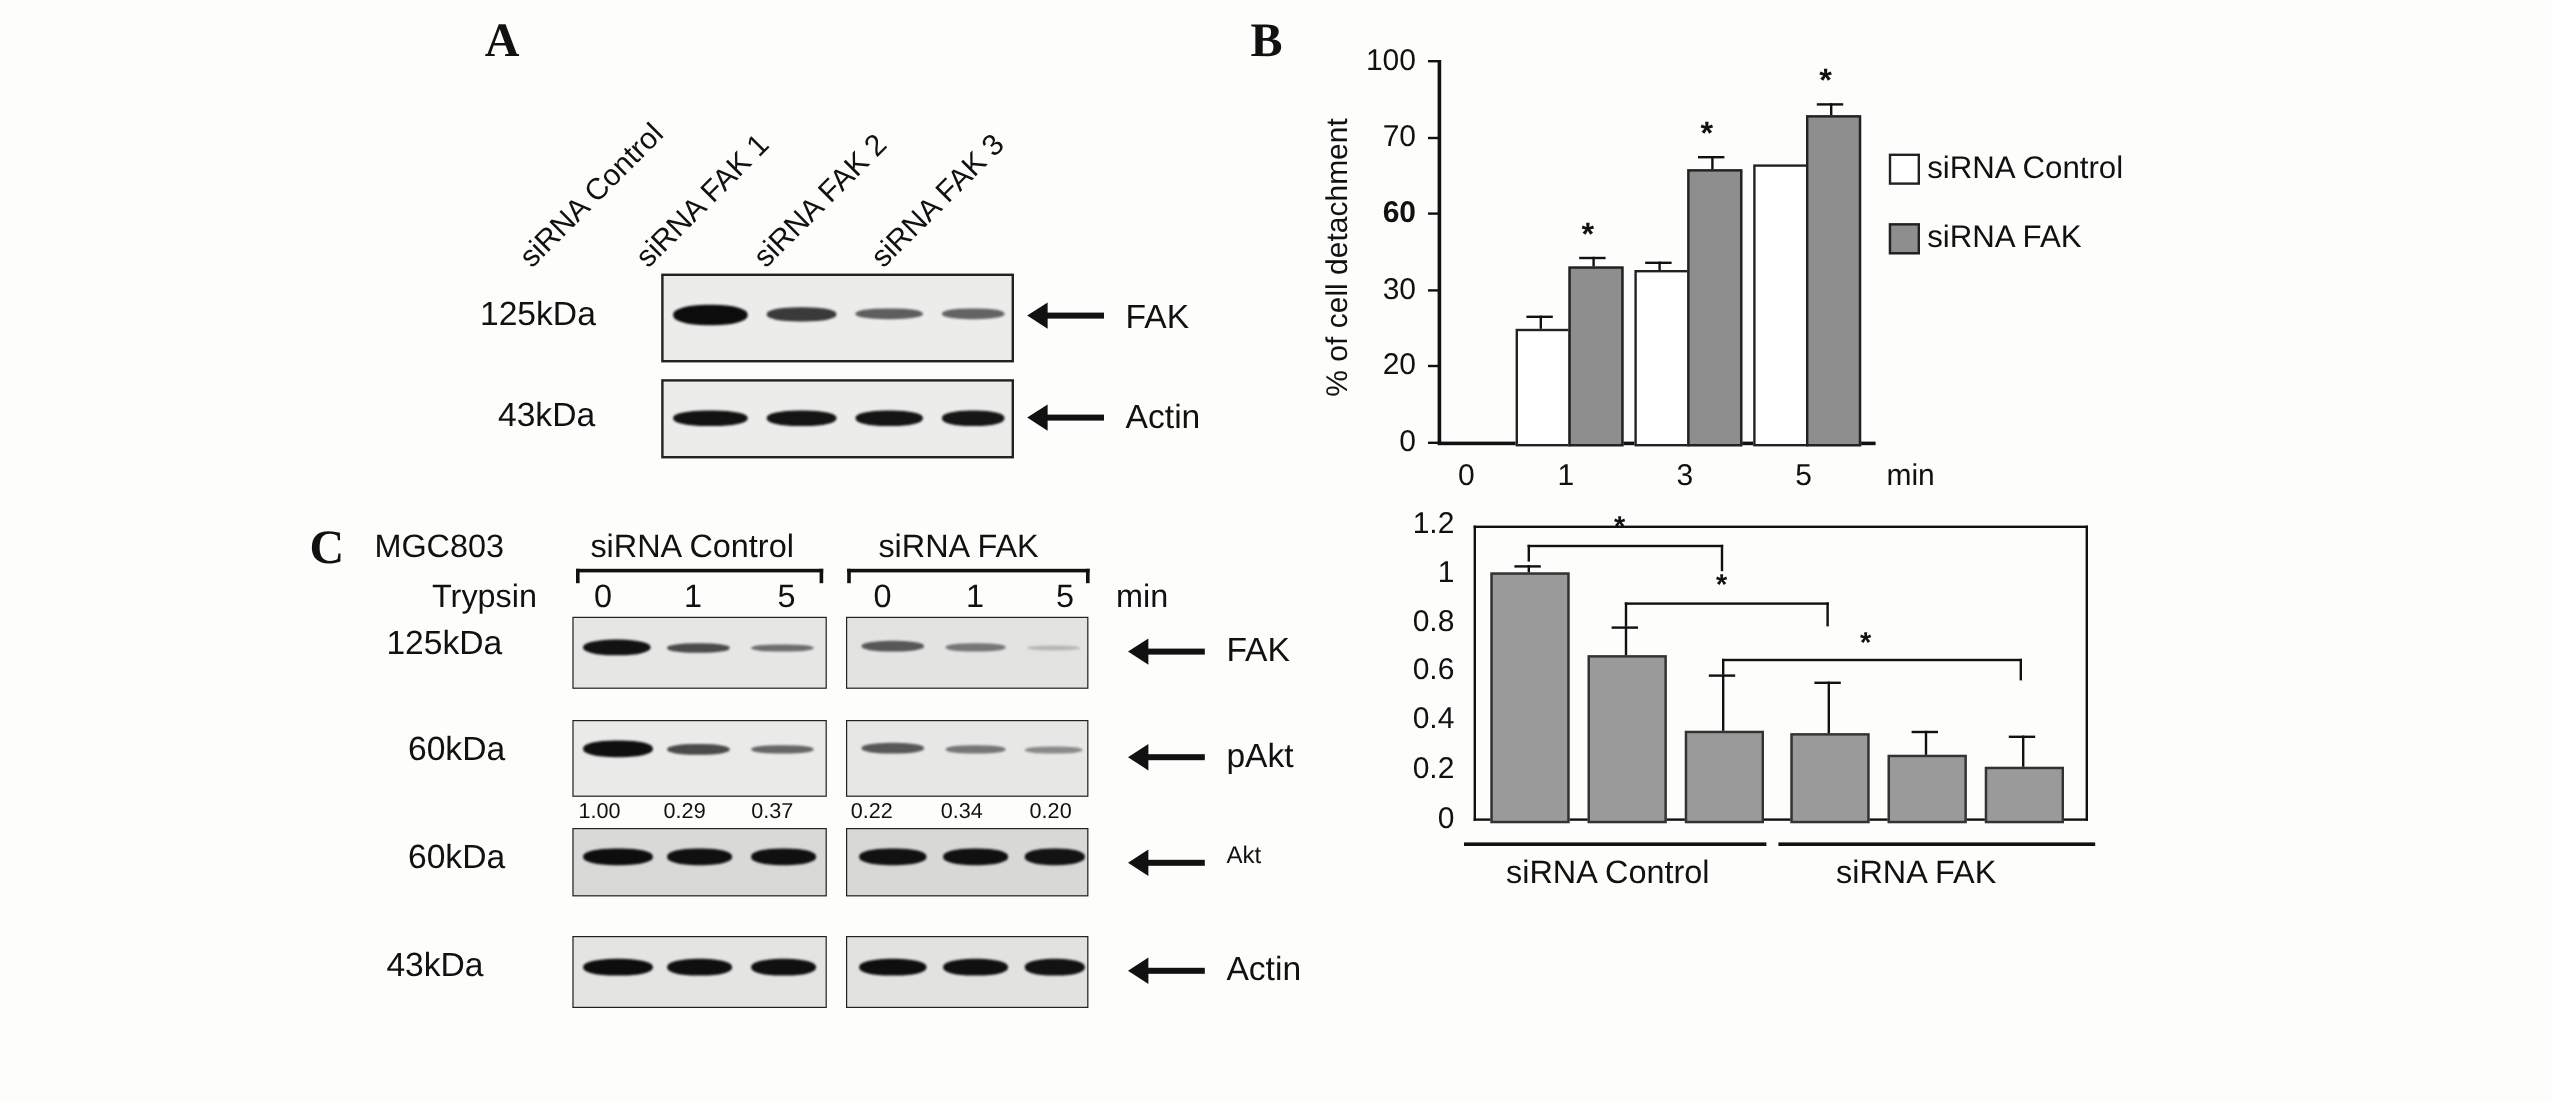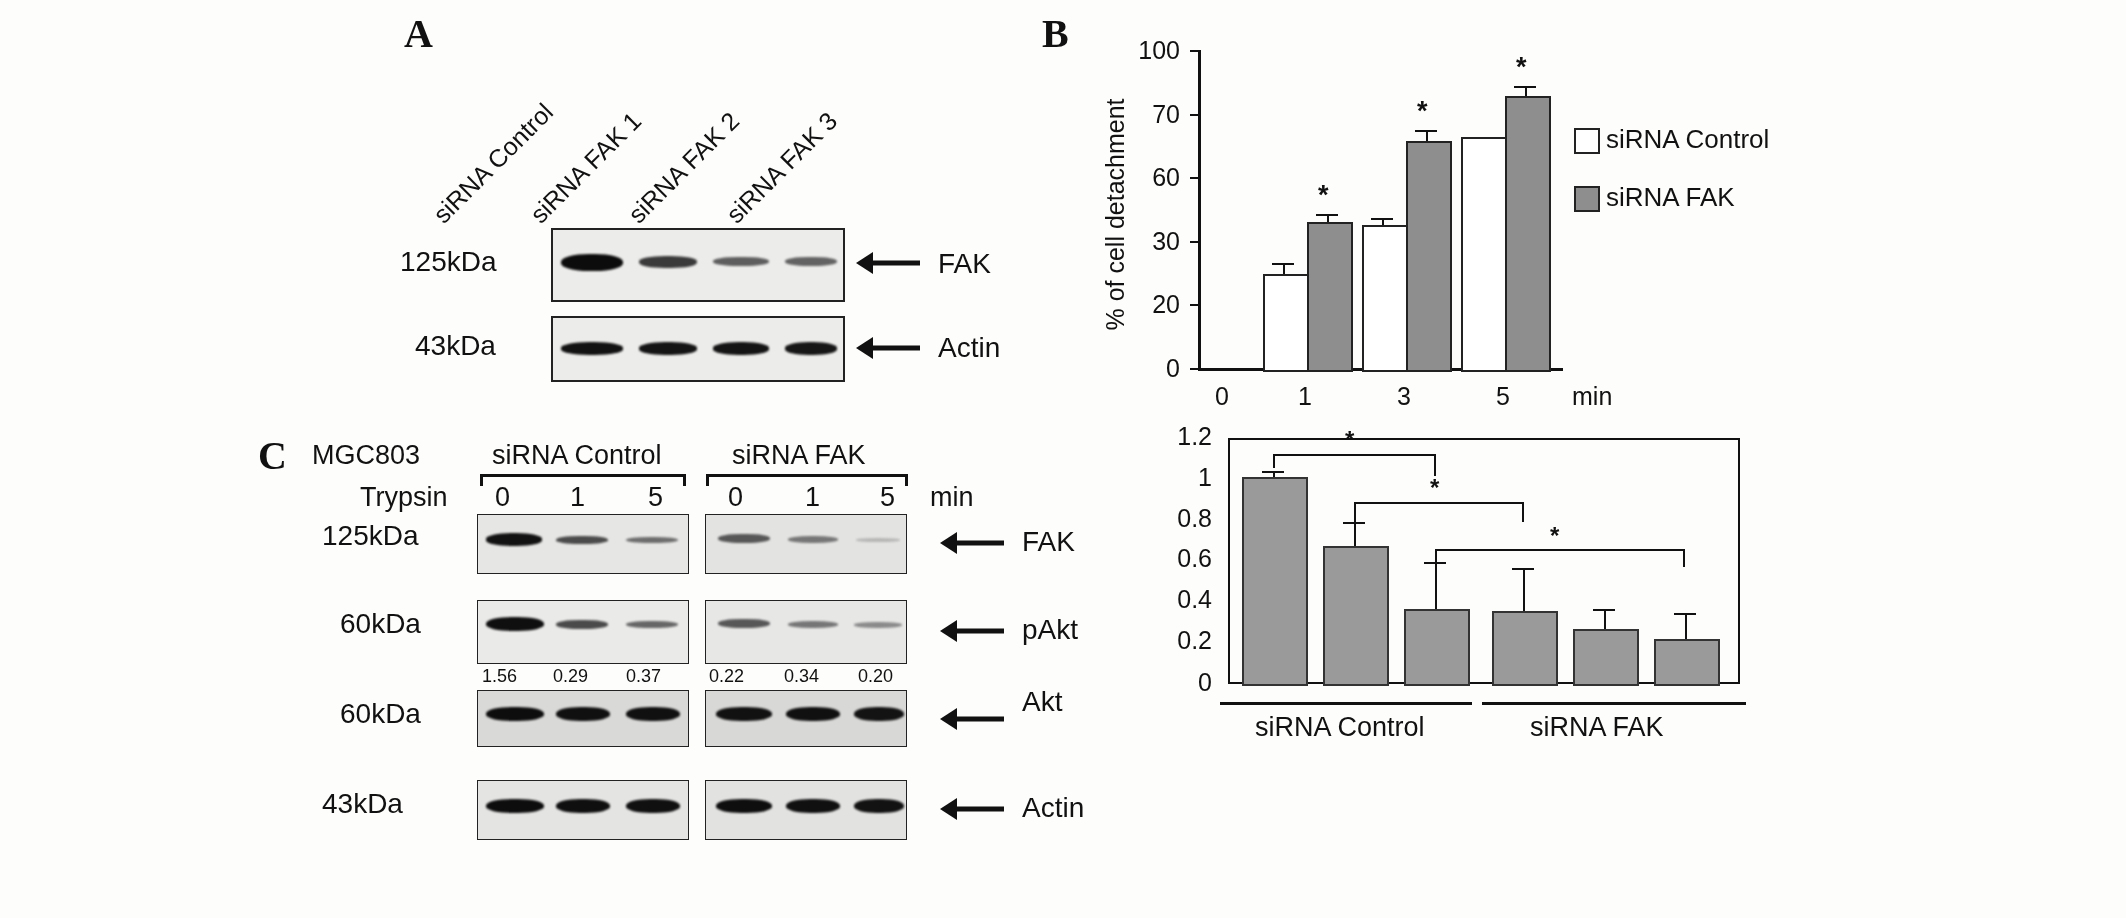--- a/index.html
+++ b/index.html
@@ -87,21 +87,21 @@
   <div class="axis-line" style="left:178px;top:50px;width:3px;height:320px;"></div>
   <div class="axis-line" style="left:178px;top:368px;width:365px;height:3px;"></div>
 
   <div class="tick" style="left:170px;top:368px;"></div>
   <div class="ytick-lbl" style="left:100px;top:354px;">0</div>
   <div class="tick" style="left:170px;top:304px;"></div>
   <div class="ytick-lbl" style="left:100px;top:290px;">20</div>
   <div class="tick" style="left:170px;top:241px;"></div>
   <div class="ytick-lbl" style="left:100px;top:227px;">30</div>
   <div class="tick" style="left:170px;top:177px;"></div>
-  <div class="ytick-lbl" style="left:100px;top:163px;">60</div>
+  <div class="ytick-lbl" style="left:100px;top:163px;font-weight:bold;">60</div>
   <div class="tick" style="left:170px;top:114px;"></div>
   <div class="ytick-lbl" style="left:100px;top:100px;">70</div>
   <div class="tick" style="left:170px;top:50px;"></div>
   <div class="ytick-lbl" style="left:100px;top:36px;">100</div>
 
   <div class="ylabel-rot" style="left:-40px;top:200px;width:270px;text-align:center;">% of cell detachment</div>
 
   <div class="bar white" style="left:243px;top:274px;width:42px;height:94px;"></div>
   <div class="errbar" style="left:263px;top:263px;height:11px;"></div>
   <div class="errcap" style="left:252px;top:263px;width:22px;"></div>
@@ -182,21 +182,21 @@
     <div class="band" style="left:12px;top:18px;width:52px;height:9px;background:#575757;"></div>
     <div class="band" style="left:82px;top:20px;width:50px;height:7px;background:#767676;"></div>
     <div class="band" style="left:148px;top:21px;width:48px;height:6px;background:#8a8a8a;"></div>
   </div>
   <div class="arrow" style="left:940px;top:201px;width:70px;">
       <span class="head"></span>
       <span class="shaft"></span>
     </div>
   <div class="lbl" style="left:1022px;top:184px;font-size:28px;">pAkt</div>
 
-  <div class="lbl" style="left:482px;top:236px;font-size:18px;">1.56</div>
+  <div class="lbl" style="left:482px;top:236px;font-size:18px;">1.00</div>
   <div class="lbl" style="left:553px;top:236px;font-size:18px;">0.29</div>
   <div class="lbl" style="left:626px;top:236px;font-size:18px;">0.37</div>
   <div class="lbl" style="left:709px;top:236px;font-size:18px;">0.22</div>
   <div class="lbl" style="left:784px;top:236px;font-size:18px;">0.34</div>
   <div class="lbl" style="left:858px;top:236px;font-size:18px;">0.20</div>
 
   <div class="lbl" style="left:340px;top:268px;font-size:28px;">60kDa</div>
   <div class="blot-box" style="left:477px;top:260px;width:210px;height:55px;border-width:1px;background:#d9d9d8;">
     <div class="band" style="left:8px;top:16px;width:58px;height:14px;background:#0d0d0d;"></div>
     <div class="band" style="left:78px;top:16px;width:54px;height:14px;background:#101010;"></div>
@@ -204,21 +204,21 @@
   </div>
   <div class="blot-box" style="left:705px;top:260px;width:200px;height:55px;border-width:1px;background:#d8d8d7;">
     <div class="band" style="left:10px;top:16px;width:56px;height:14px;background:#111111;"></div>
     <div class="band" style="left:80px;top:16px;width:54px;height:14px;background:#101010;"></div>
     <div class="band" style="left:148px;top:16px;width:50px;height:14px;background:#131313;"></div>
   </div>
   <div class="arrow" style="left:940px;top:289px;width:70px;">
       <span class="head"></span>
       <span class="shaft"></span>
     </div>
-  <div class="lbl" style="left:1022px;top:256px;font-size:28px;">Akt</div>
+  <div class="lbl" style="left:1022px;top:272px;font-size:20px;">Akt</div>
 
   <div class="lbl" style="left:322px;top:358px;font-size:28px;">43kDa</div>
   <div class="blot-box" style="left:477px;top:350px;width:210px;height:58px;border-width:1px;background:#e4e4e3;">
     <div class="band" style="left:8px;top:18px;width:58px;height:14px;background:#0d0d0d;"></div>
     <div class="band" style="left:78px;top:18px;width:54px;height:14px;background:#0f0f0f;"></div>
     <div class="band" style="left:148px;top:18px;width:54px;height:14px;background:#101010;"></div>
   </div>
   <div class="blot-box" style="left:705px;top:350px;width:200px;height:58px;border-width:1px;background:#e2e2e1;">
     <div class="band" style="left:10px;top:18px;width:56px;height:14px;background:#0e0e0e;"></div>
     <div class="band" style="left:80px;top:18px;width:54px;height:14px;background:#101010;"></div>

